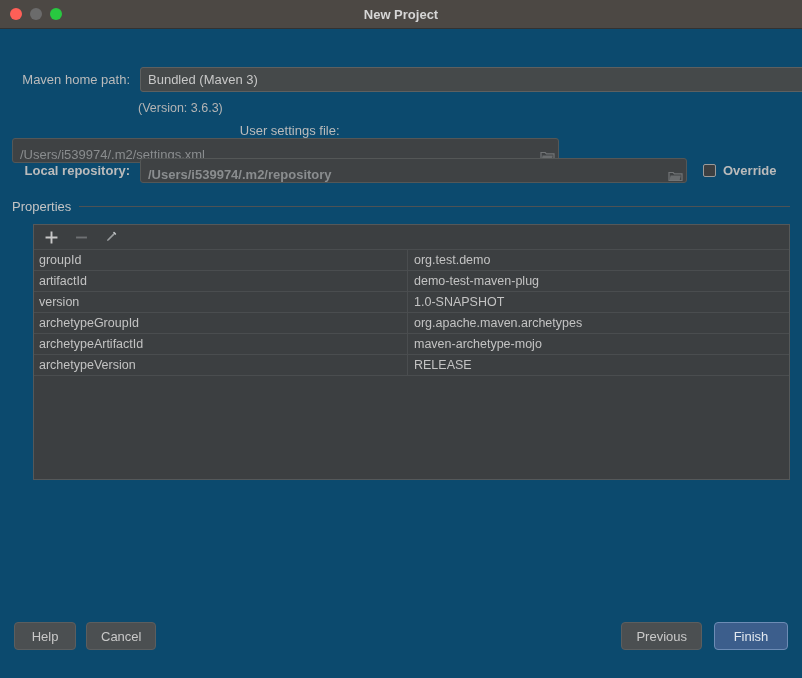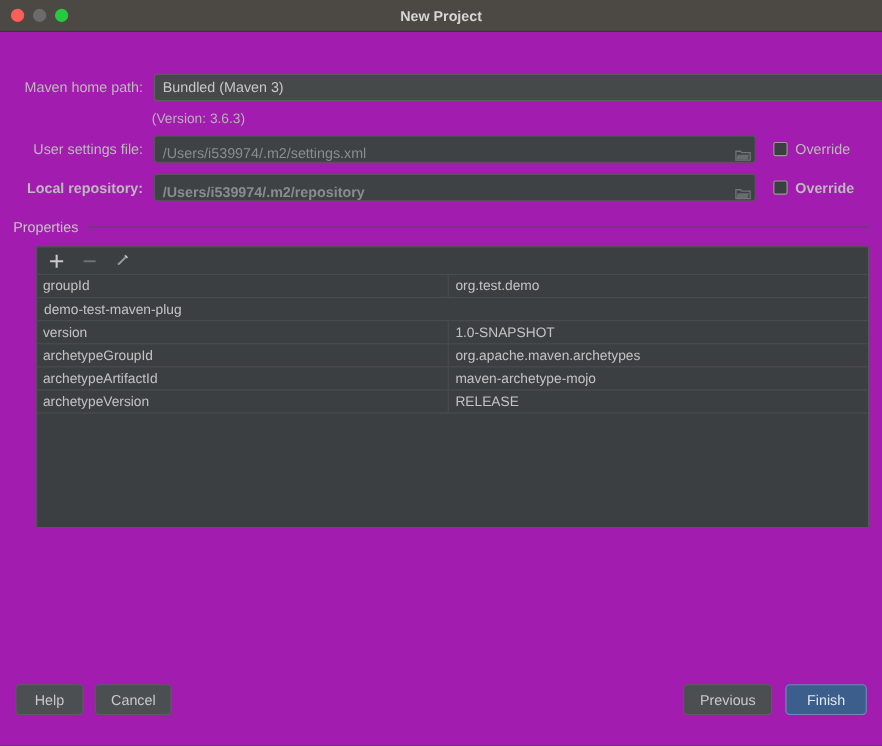--- a/index.html
+++ b/index.html
@@ -55,21 +55,21 @@
     font-size: 13px;
     font-weight: bold;
     color: #d6d6d6;
     pointer-events: none;
   }
 
   
   .content {
     flex: 1;
     position: relative;
-    background: #a21caf;
+    background: #0c4a6e;
   }
 
   .row {
     position: absolute;
     display: flex;
     align-items: center;
   }
   .field-label {
     width: 118px;
     text-align: right;
@@ -345,21 +345,21 @@
         <div class="combo-value">Bundled (Maven 3)</div>
         <div class="combo-arrow">
           <span class="arrow-glyph"></span>
         </div>
       </div>
       <div class="dots-btn">...</div>
     </div>
 
     <div class="version-note">(Version: 3.6.3)</div>
 
-    <div class="row" style="left:12px; top:94px;">
+    <div class="row" style="left:12px; top:94px;flex-direction:column;">
       <div class="field-label">User settings file:</div>
       <div class="textfield">
         <div class="val">/Users/i539974/.m2/settings.xml</div>
         <div class="folder-icon">
           <svg width="15" height="12" viewBox="0 0 15 12" aria-hidden="true">
             <path d="M1 2.5h4.2l1.2 1.3H14v6.7H1z" fill="none" stroke="#9a9d9f" stroke-width="1.2"></path>
             <path d="M2.6 5.6h10.2l-1.1 4.4H1.5z" fill="#8c8f91"></path>
           </svg>
         </div>
       </div>
@@ -410,20 +410,21 @@
           </svg>
         </div>
       </div>
 
       <div class="table">
         <div class="trow">
           <div class="tcell-key">groupId</div>
           <div class="tcell-val">org.test.demo</div>
         </div>
         <div class="trow">
+          <div class="tcell-key">artifactId</div>
           <div class="tcell-val">demo-test-maven-plug</div>
         </div>
         <div class="trow">
           <div class="tcell-key">version</div>
           <div class="tcell-val">1.0-SNAPSHOT</div>
         </div>
         <div class="trow">
           <div class="tcell-key">archetypeGroupId</div>
           <div class="tcell-val">org.apache.maven.archetypes</div>
         </div>

